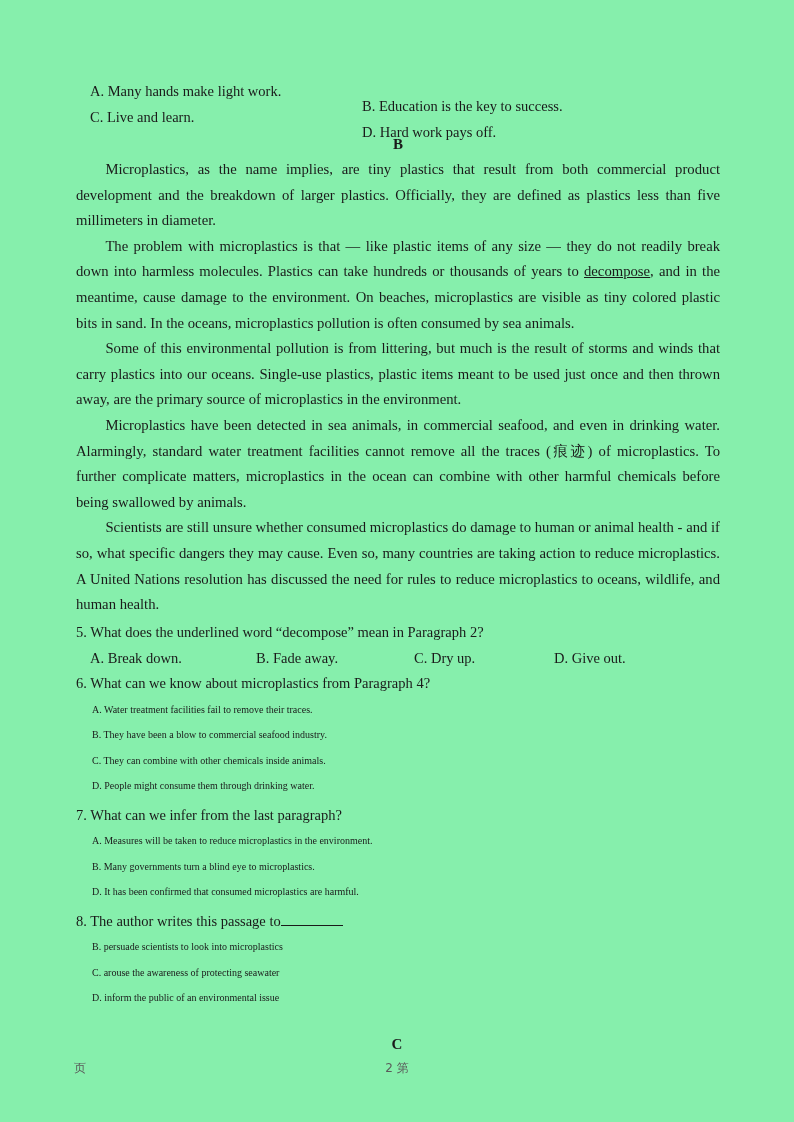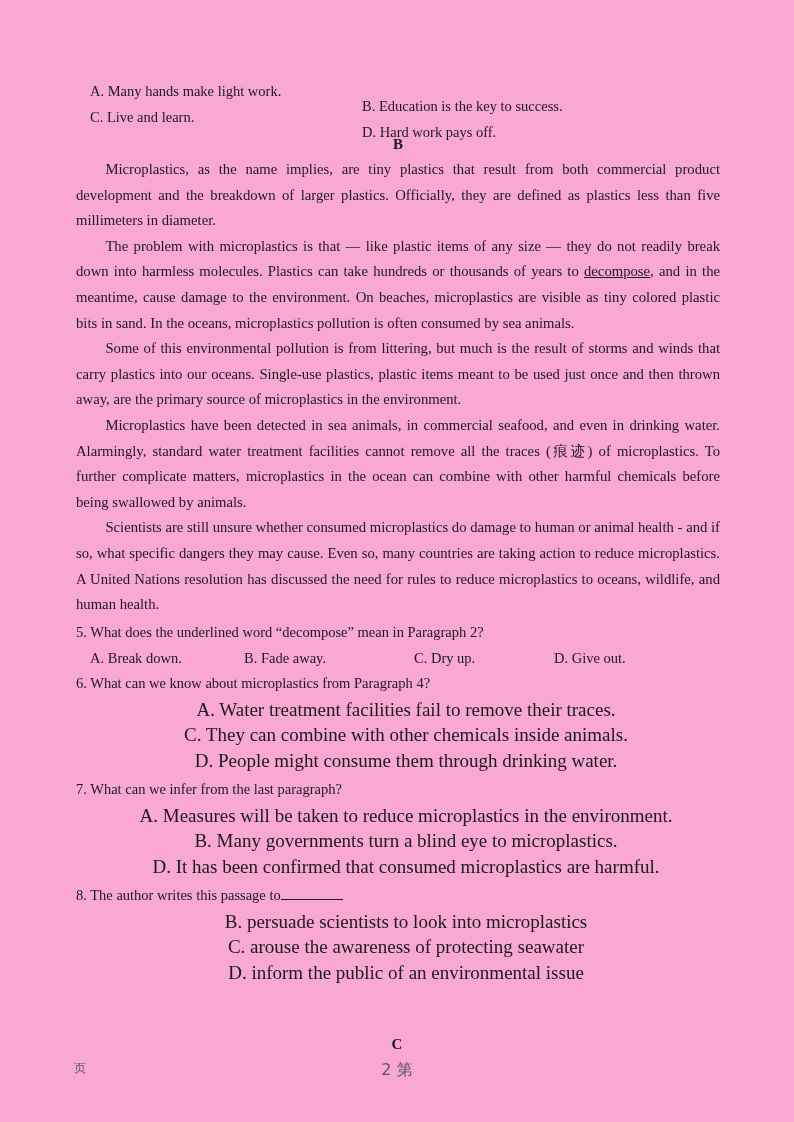--- a/index.html
+++ b/index.html
@@ -4,21 +4,21 @@
 <style>
   html, body {
     margin: 0;
     padding: 0;
     background: #ffffff;
   }
   .page {
     position: relative;
     width: 794px;
     height: 1122px;
-    background: #f9a8d4;
+    background: #86efac;
     font-family: "Liberation Serif", "DejaVu Serif", serif;
     color: #1a1a1a;
     overflow: hidden;
   }
   .content {
     position: absolute;
     left: 76px;
     top: 78px;
     width: 644px;
   }
@@ -72,26 +72,25 @@
 
   
   .q-stem {
     font-size: 14.5px;
     line-height: 25.5px;
     margin: 0;
     text-indent: 0;
     white-space: nowrap;
   }
   .q-opt {
-    font-size: 19px;
+    font-size: 10px;
     line-height: 25.5px;
     margin: 0;
     padding-left: 16px;
     white-space: nowrap;
-    text-align: center;
   }
   .blank-line {
     display: inline-block;
     width: 62px;
     border-bottom: 1px solid #1a1a1a;
     height: 13px;
     vertical-align: baseline;
     margin-left: 0px;
   }
 
@@ -115,21 +114,21 @@
     font-size: 12px;
     color: #5a5a5a;
     font-family: "DejaVu Sans", sans-serif;
   }
   .footer-center {
     position: absolute;
     left: 0;
     top: 1060px;
     width: 794px;
     text-align: center;
-    font-size: 16px;
+    font-size: 12px;
     color: #5a5a5a;
     font-family: "DejaVu Sans", sans-serif;
   }
 </style>
 </head>
 <body>
 
 <div class="page">
 
   <div class="content">
@@ -153,27 +152,28 @@
 
     <p class="para last-line-nojust">Microplastics have been detected in sea animals, in commercial seafood, and even in drinking water. Alarmingly, standard water treatment facilities cannot remove all the traces (痕迹) of microplastics. To further complicate matters, microplastics in the ocean can combine with other harmful chemicals before being swallowed by animals.</p>
 
     <p class="para last-line-nojust">Scientists are still unsure whether consumed microplastics do damage to human or animal health - and if so, what specific dangers they may cause. Even so, many countries are taking action to reduce microplastics. A United Nations resolution has discussed the need for rules to reduce microplastics to oceans, wildlife, and human health.</p>
 
     <div class="spacer-2"></div>
 
     <p class="q-stem">5. What does the underlined word “decompose” mean in Paragraph 2?</p>
     <div class="opt-row">
       <span class="opt-col-left" style="left:14px">A. Break down.</span>
-      <span class="opt-col-left" style="left:168px">B. Fade away.</span>
+      <span class="opt-col-left" style="left:180px">B. Fade away.</span>
       <span class="opt-col-left" style="left:338px">C. Dry up.</span>
       <span class="opt-col-left" style="left:478px">D. Give out.</span>
     </div>
 
     <p class="q-stem">6. What can we know about microplastics from Paragraph 4?</p>
     <p class="q-opt">A. Water treatment facilities fail to remove their traces.</p>
+    <p class="q-opt">B. They have been a blow to commercial seafood industry.</p>
     <p class="q-opt">C. They can combine with other chemicals inside animals.</p>
     <p class="q-opt">D. People might consume them through drinking water.</p>
 
     <div class="spacer-4"></div>
 
     <p class="q-stem">7. What can we infer from the last paragraph?</p>
     <p class="q-opt">A. Measures will be taken to reduce microplastics in the environment.</p>
     <p class="q-opt">B. Many governments turn a blind eye to microplastics.</p>
     <p class="q-opt">D. It has been confirmed that consumed microplastics are harmful.</p>
 

